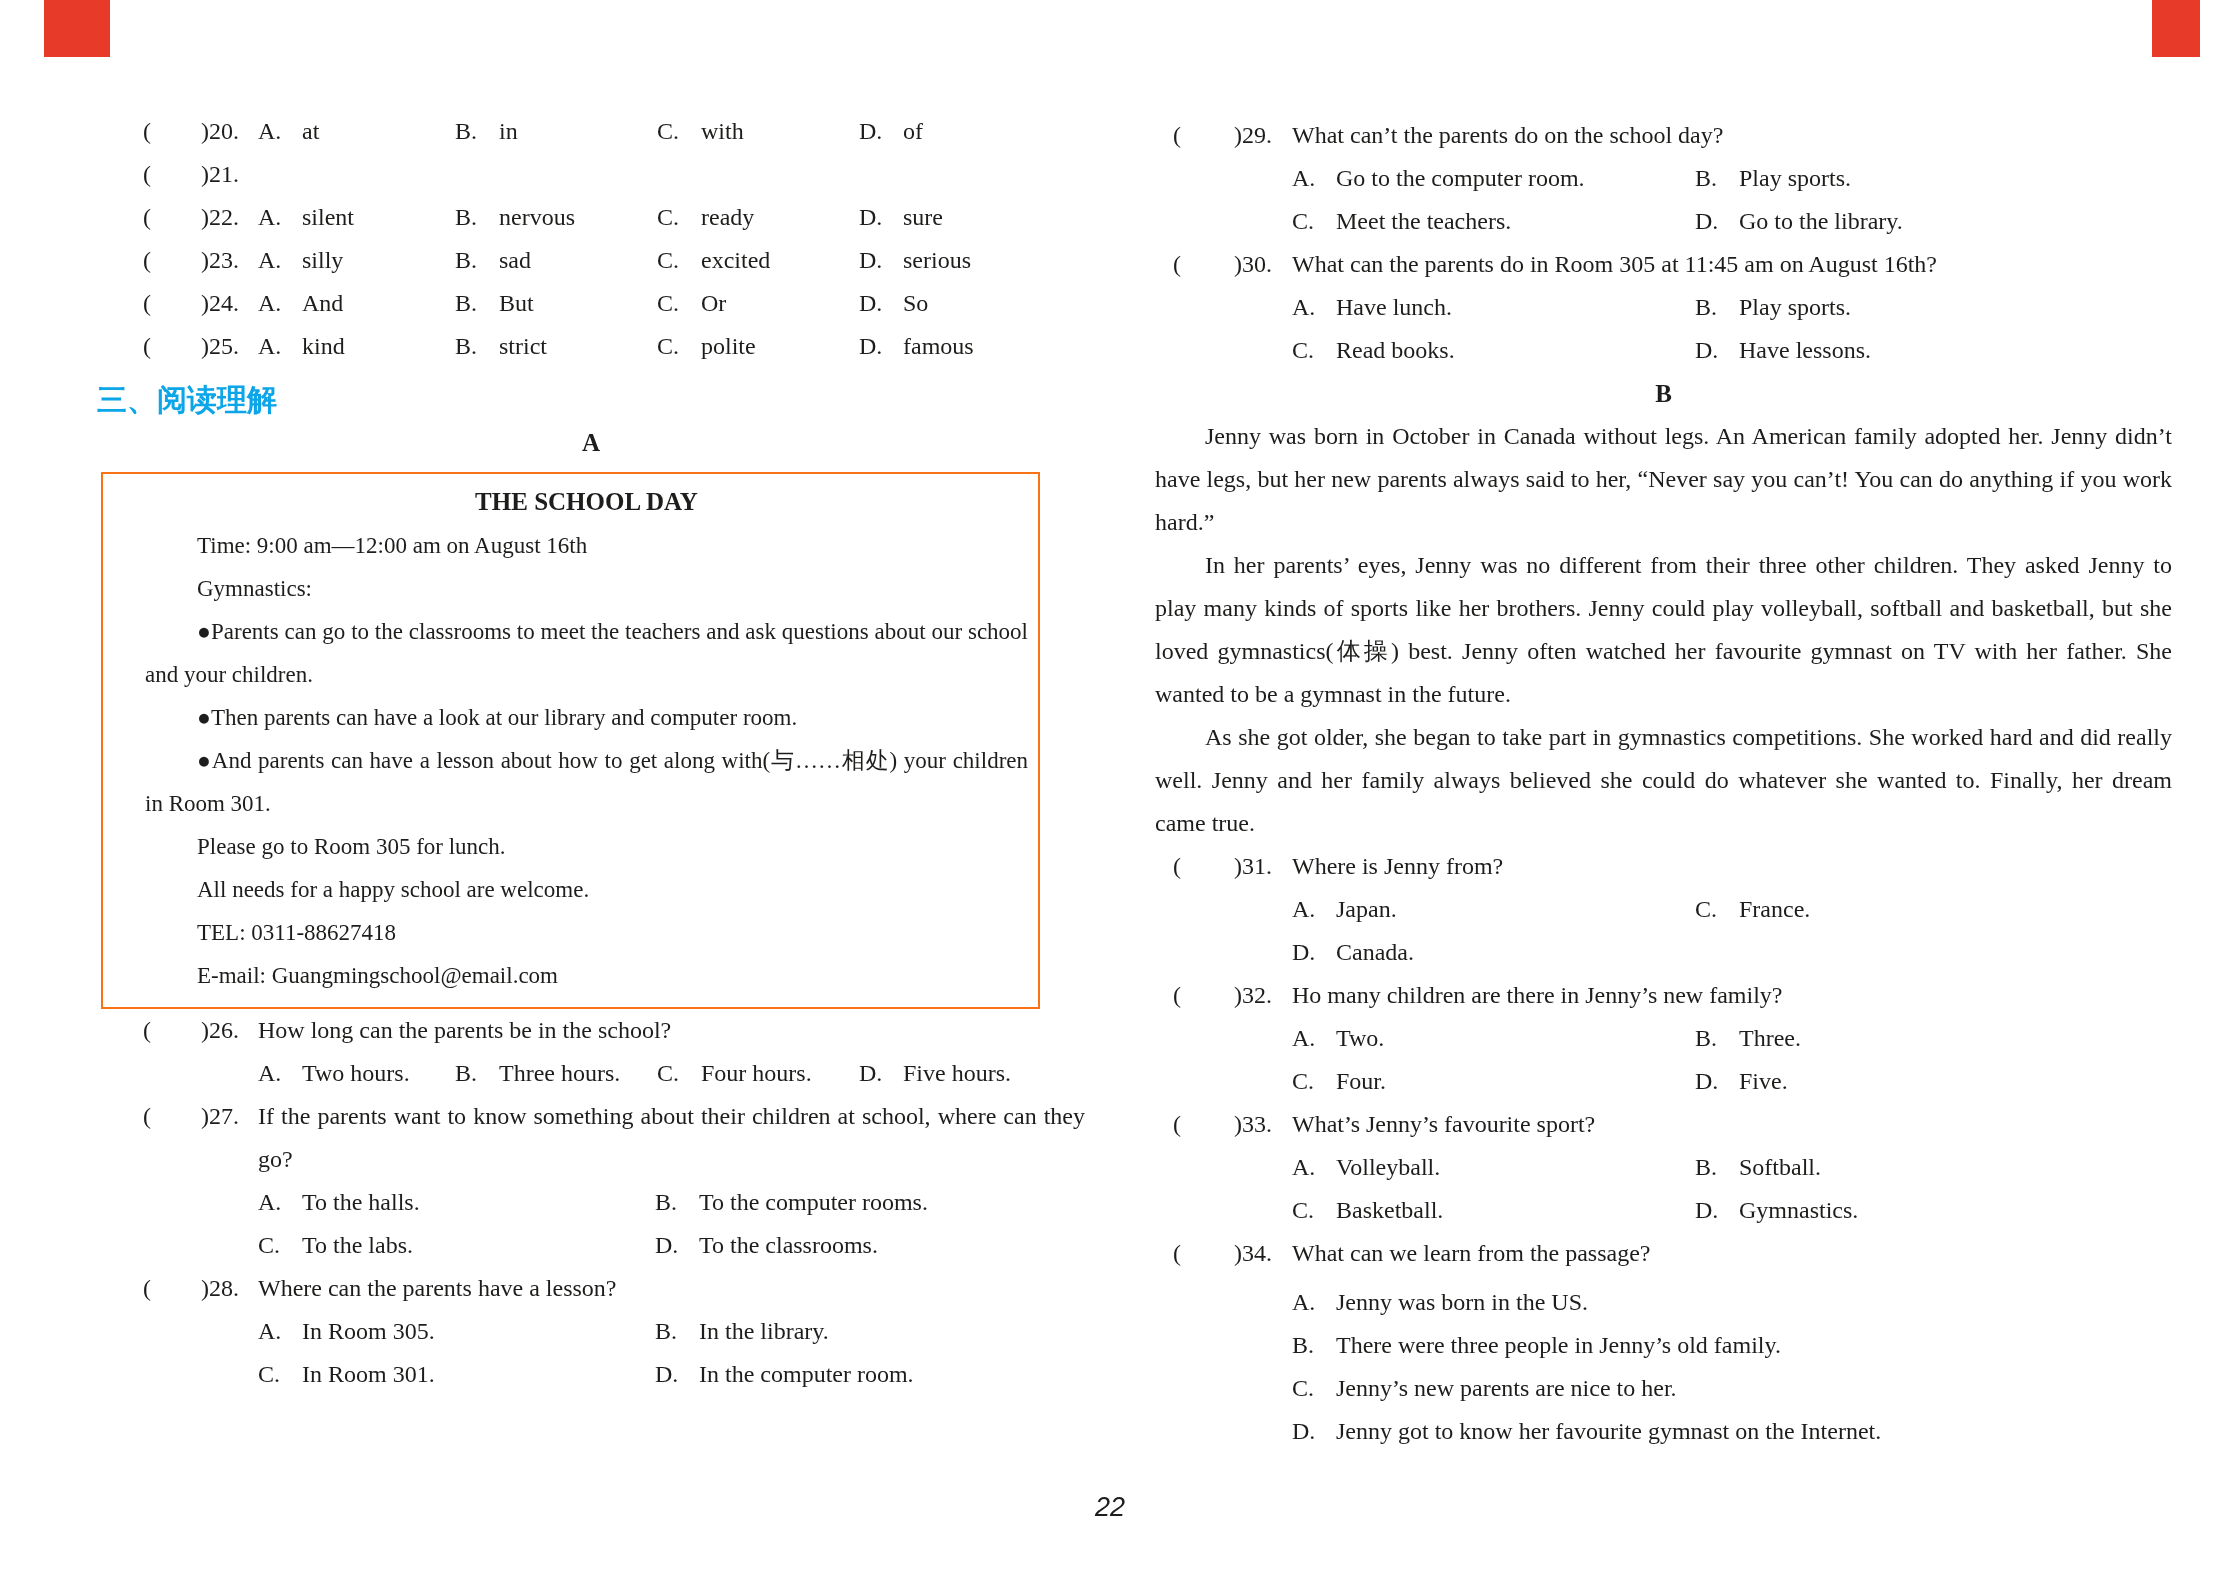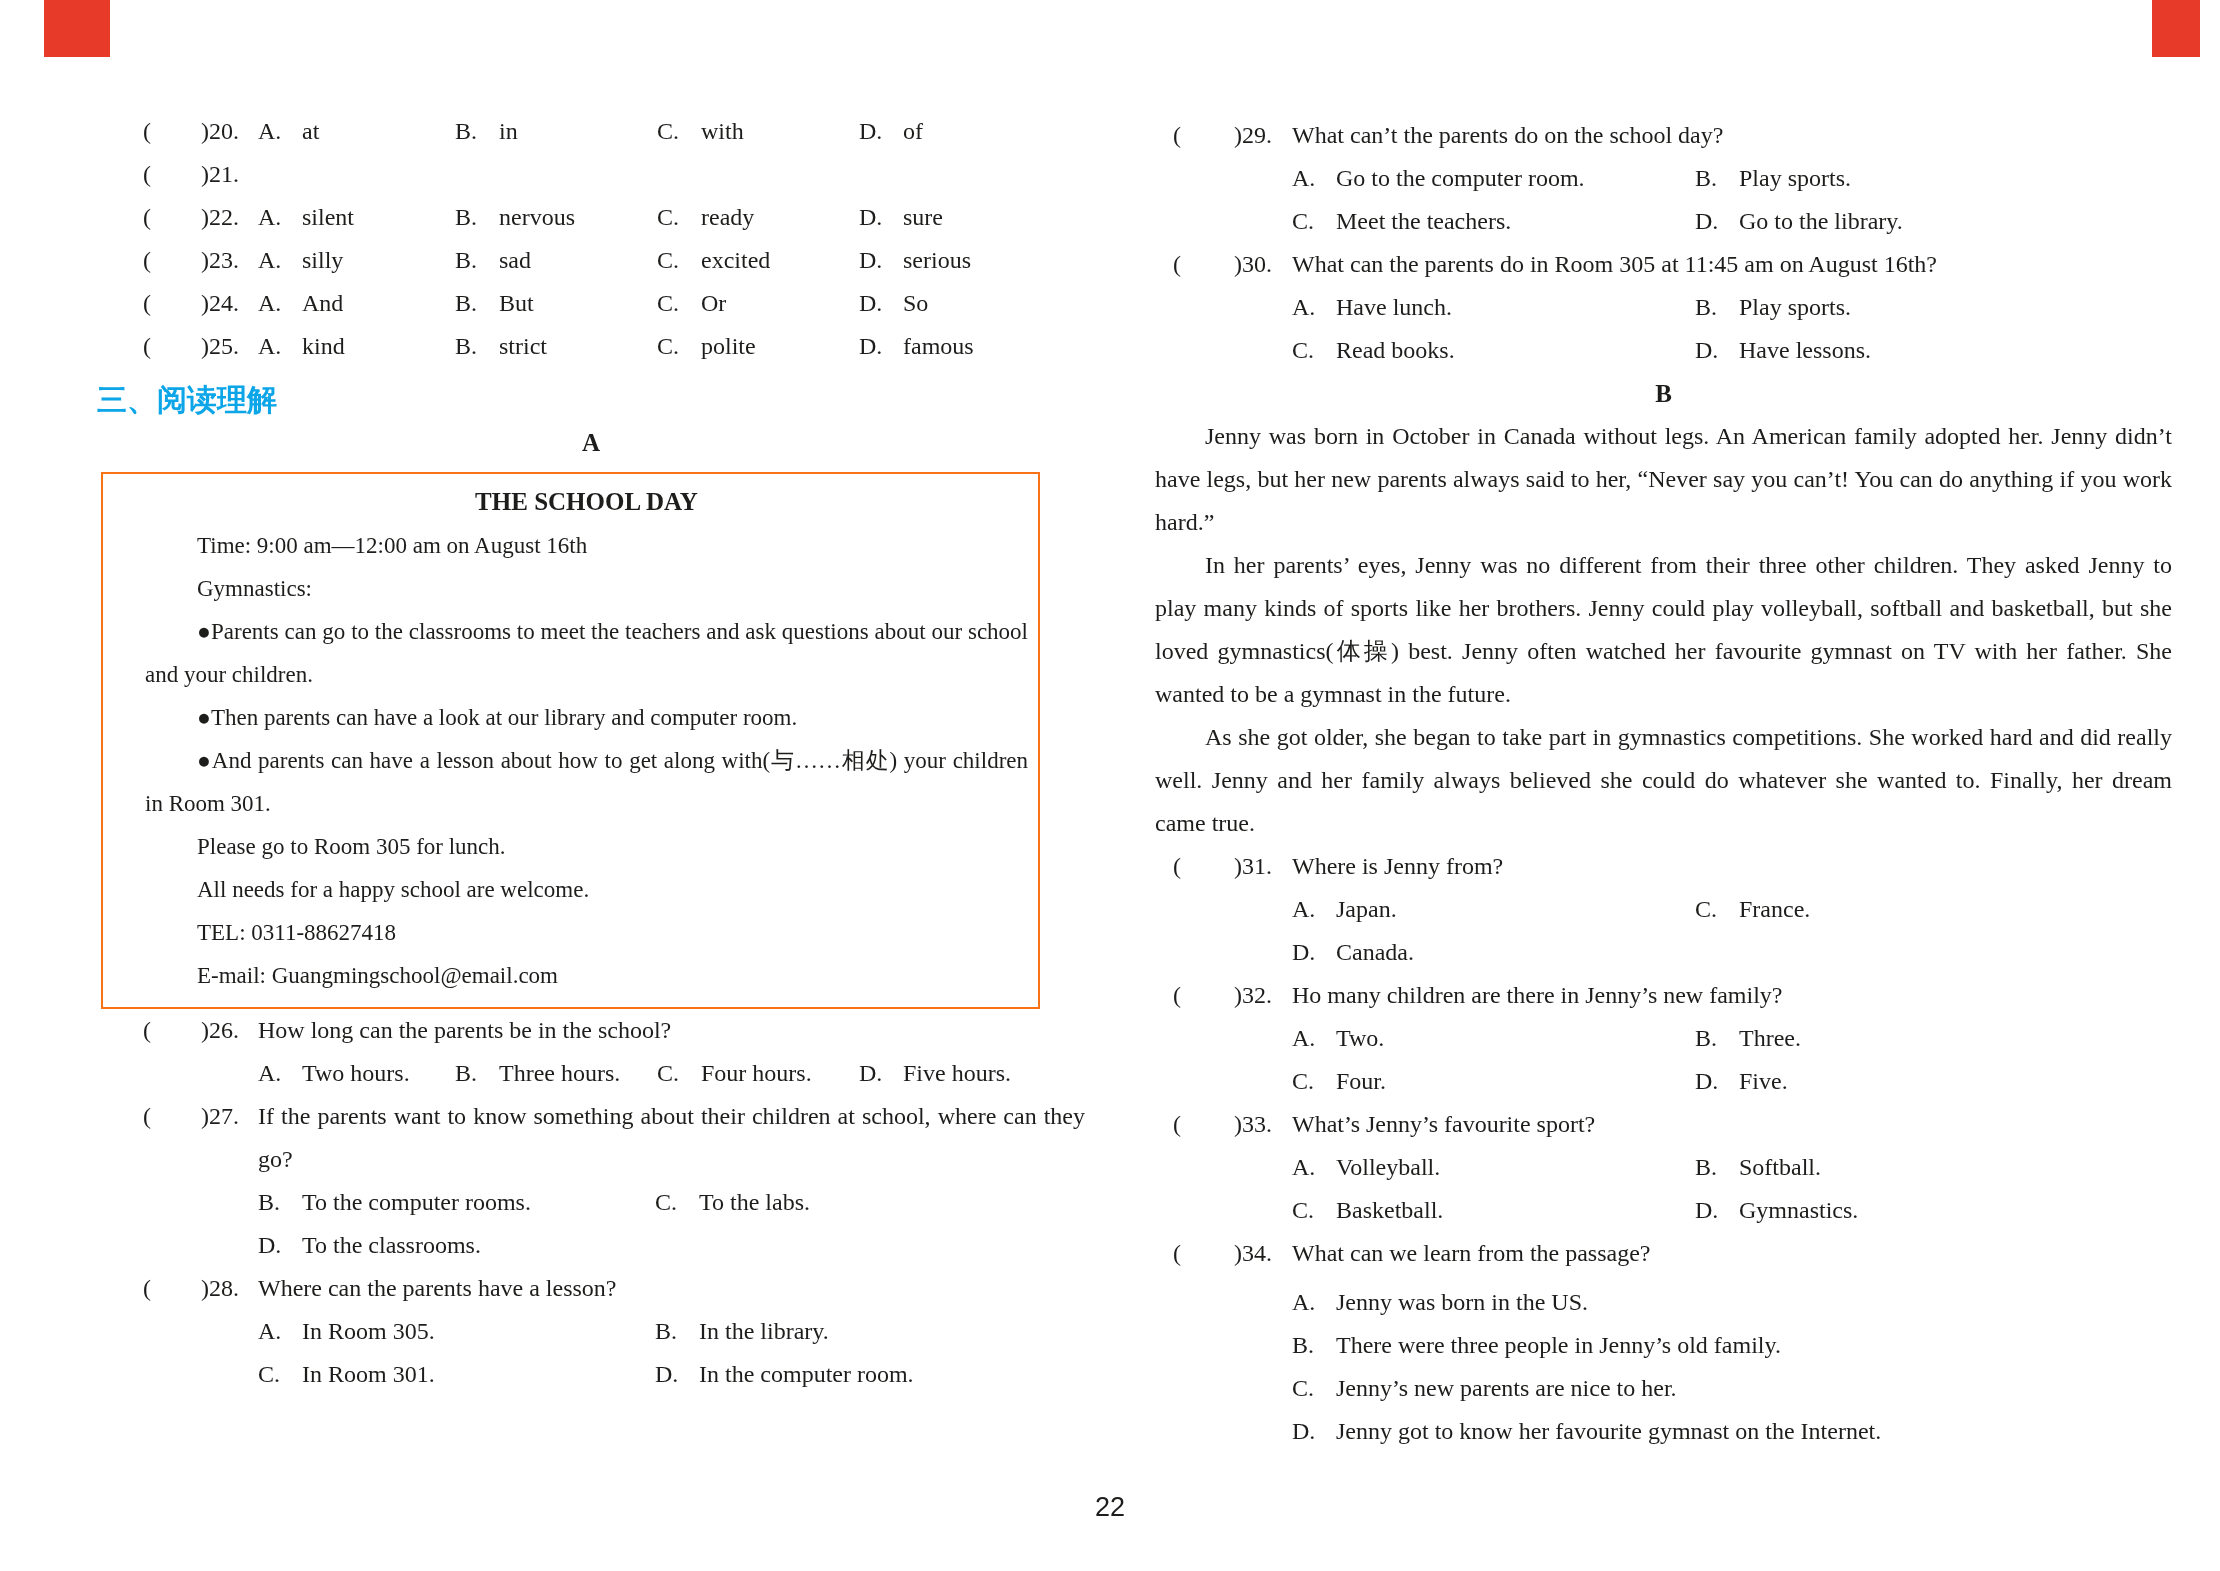--- a/index.html
+++ b/index.html
@@ -41,21 +41,21 @@
     margin-left:4px;margin-top:8px;width:939px;
     padding:6px 10px 10px 42px;font-size:23px;
   }
   .box-title{margin:0;text-align:center;font-weight:bold;font-size:25px;line-height:44px;}
   .box-line{margin:0;text-indent:52px;text-align:justify;line-height:43px;}
 
   .para{margin:0;text-indent:50px;text-align:justify;}
 
   #page-number{
     position:absolute;left:0;top:1492px;width:2220px;text-align:center;
-    font-family:"Liberation Sans","DejaVu Sans",sans-serif;font-size:27px;line-height:30px;
+    font-family:"Liberation Sans","DejaVu Sans",sans-serif;font-size:27px;line-height:30px;font-style:italic;
   }
 </style>
 </head>
 <body>
 
 <div id="tab-left" class="red-tab"></div>
 <div id="tab-right" class="red-tab"></div>
 
 <div id="col-left" class="column">
   <div>
@@ -136,20 +136,21 @@
         <div class="opts row4">
           <div class="opt"><span class="opt-k">A.</span><span class="opt-v">Two hours.</span></div>
           <div class="opt"><span class="opt-k">B.</span><span class="opt-v">Three hours.</span></div>
           <div class="opt"><span class="opt-k">C.</span><span class="opt-v">Four hours.</span></div>
           <div class="opt"><span class="opt-k">D.</span><span class="opt-v">Five hours.</span></div>
         </div>
       </div>
       <div class="question">
         <div class="q-line"><span class="q-brk">(</span><span class="q-num">)27.</span><span class="q-text">If the parents want to know something about their children at school, where can they go?</span></div>
         <div class="opts grid2">
+          <div class="opt"><span class="opt-k">A.</span><span class="opt-v">To the halls.</span></div>
           <div class="opt"><span class="opt-k">B.</span><span class="opt-v">To the computer rooms.</span></div>
           <div class="opt"><span class="opt-k">C.</span><span class="opt-v">To the labs.</span></div>
           <div class="opt"><span class="opt-k">D.</span><span class="opt-v">To the classrooms.</span></div>
         </div>
       </div>
       <div class="question">
         <div class="q-line"><span class="q-brk">(</span><span class="q-num">)28.</span><span class="q-text">Where can the parents have a lesson?</span></div>
         <div class="opts grid2">
           <div class="opt"><span class="opt-k">A.</span><span class="opt-v">In Room 305.</span></div>
           <div class="opt"><span class="opt-k">B.</span><span class="opt-v">In the library.</span></div>

